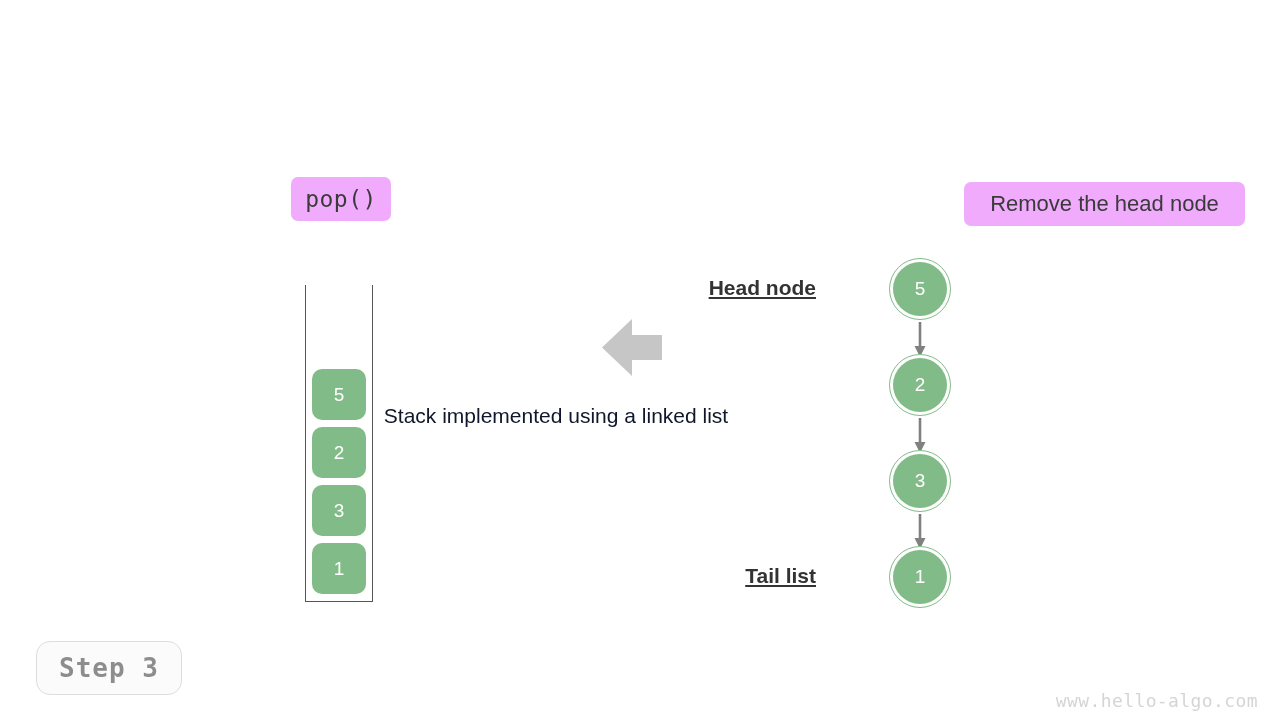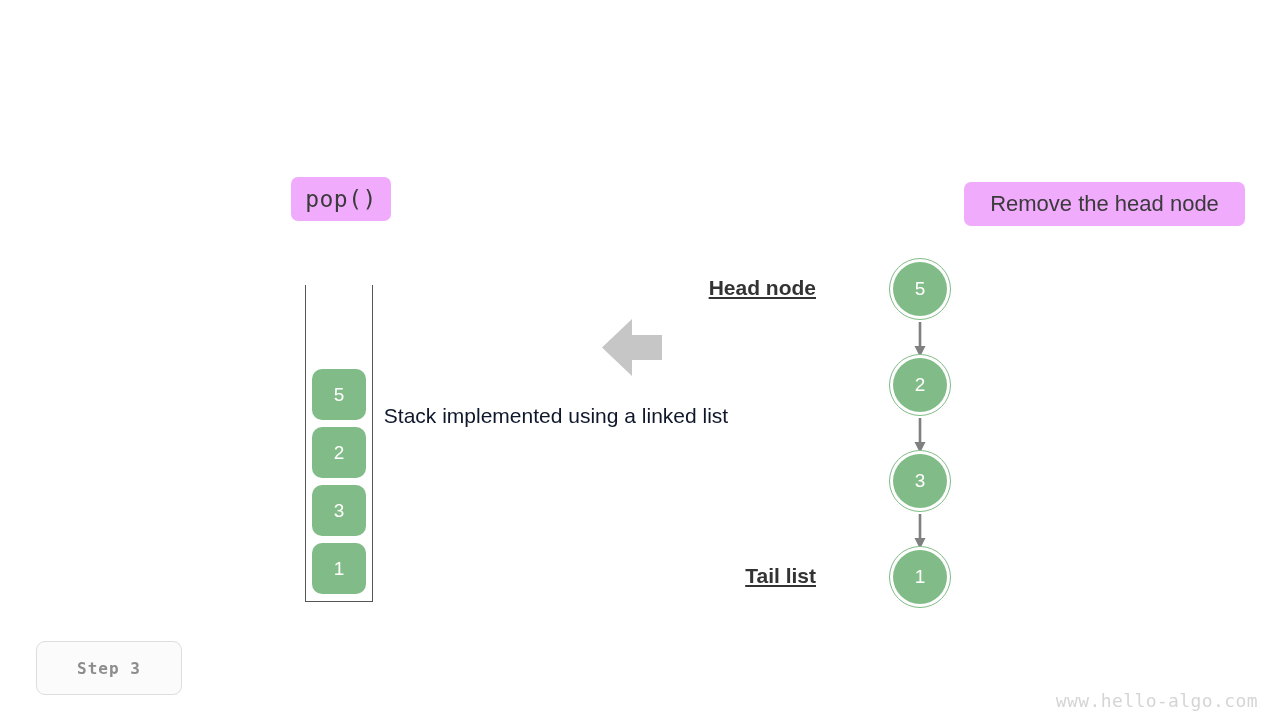--- a/index.html
+++ b/index.html
@@ -46,26 +46,26 @@
 
   
   #step-badge {
     position: absolute;
     left: 36px;
     top: 641px;
     width: 144px;
     height: 52px;
     background: #fbfbfb;
     border: 1px solid #dddddd;
-    border-radius: 9px;
+    border-radius: 14px;
     display: flex;
     align-items: center;
     justify-content: center;
     font-family: "DejaVu Sans Mono", monospace;
-    font-size: 16px;
+    font-size: 26px;
     font-weight: bold;
     color: #8d8d8d;
     letter-spacing: 1px;
     text-align: center;
   }
 
   
   #watermark {
     position: absolute;
     right: 22px;

